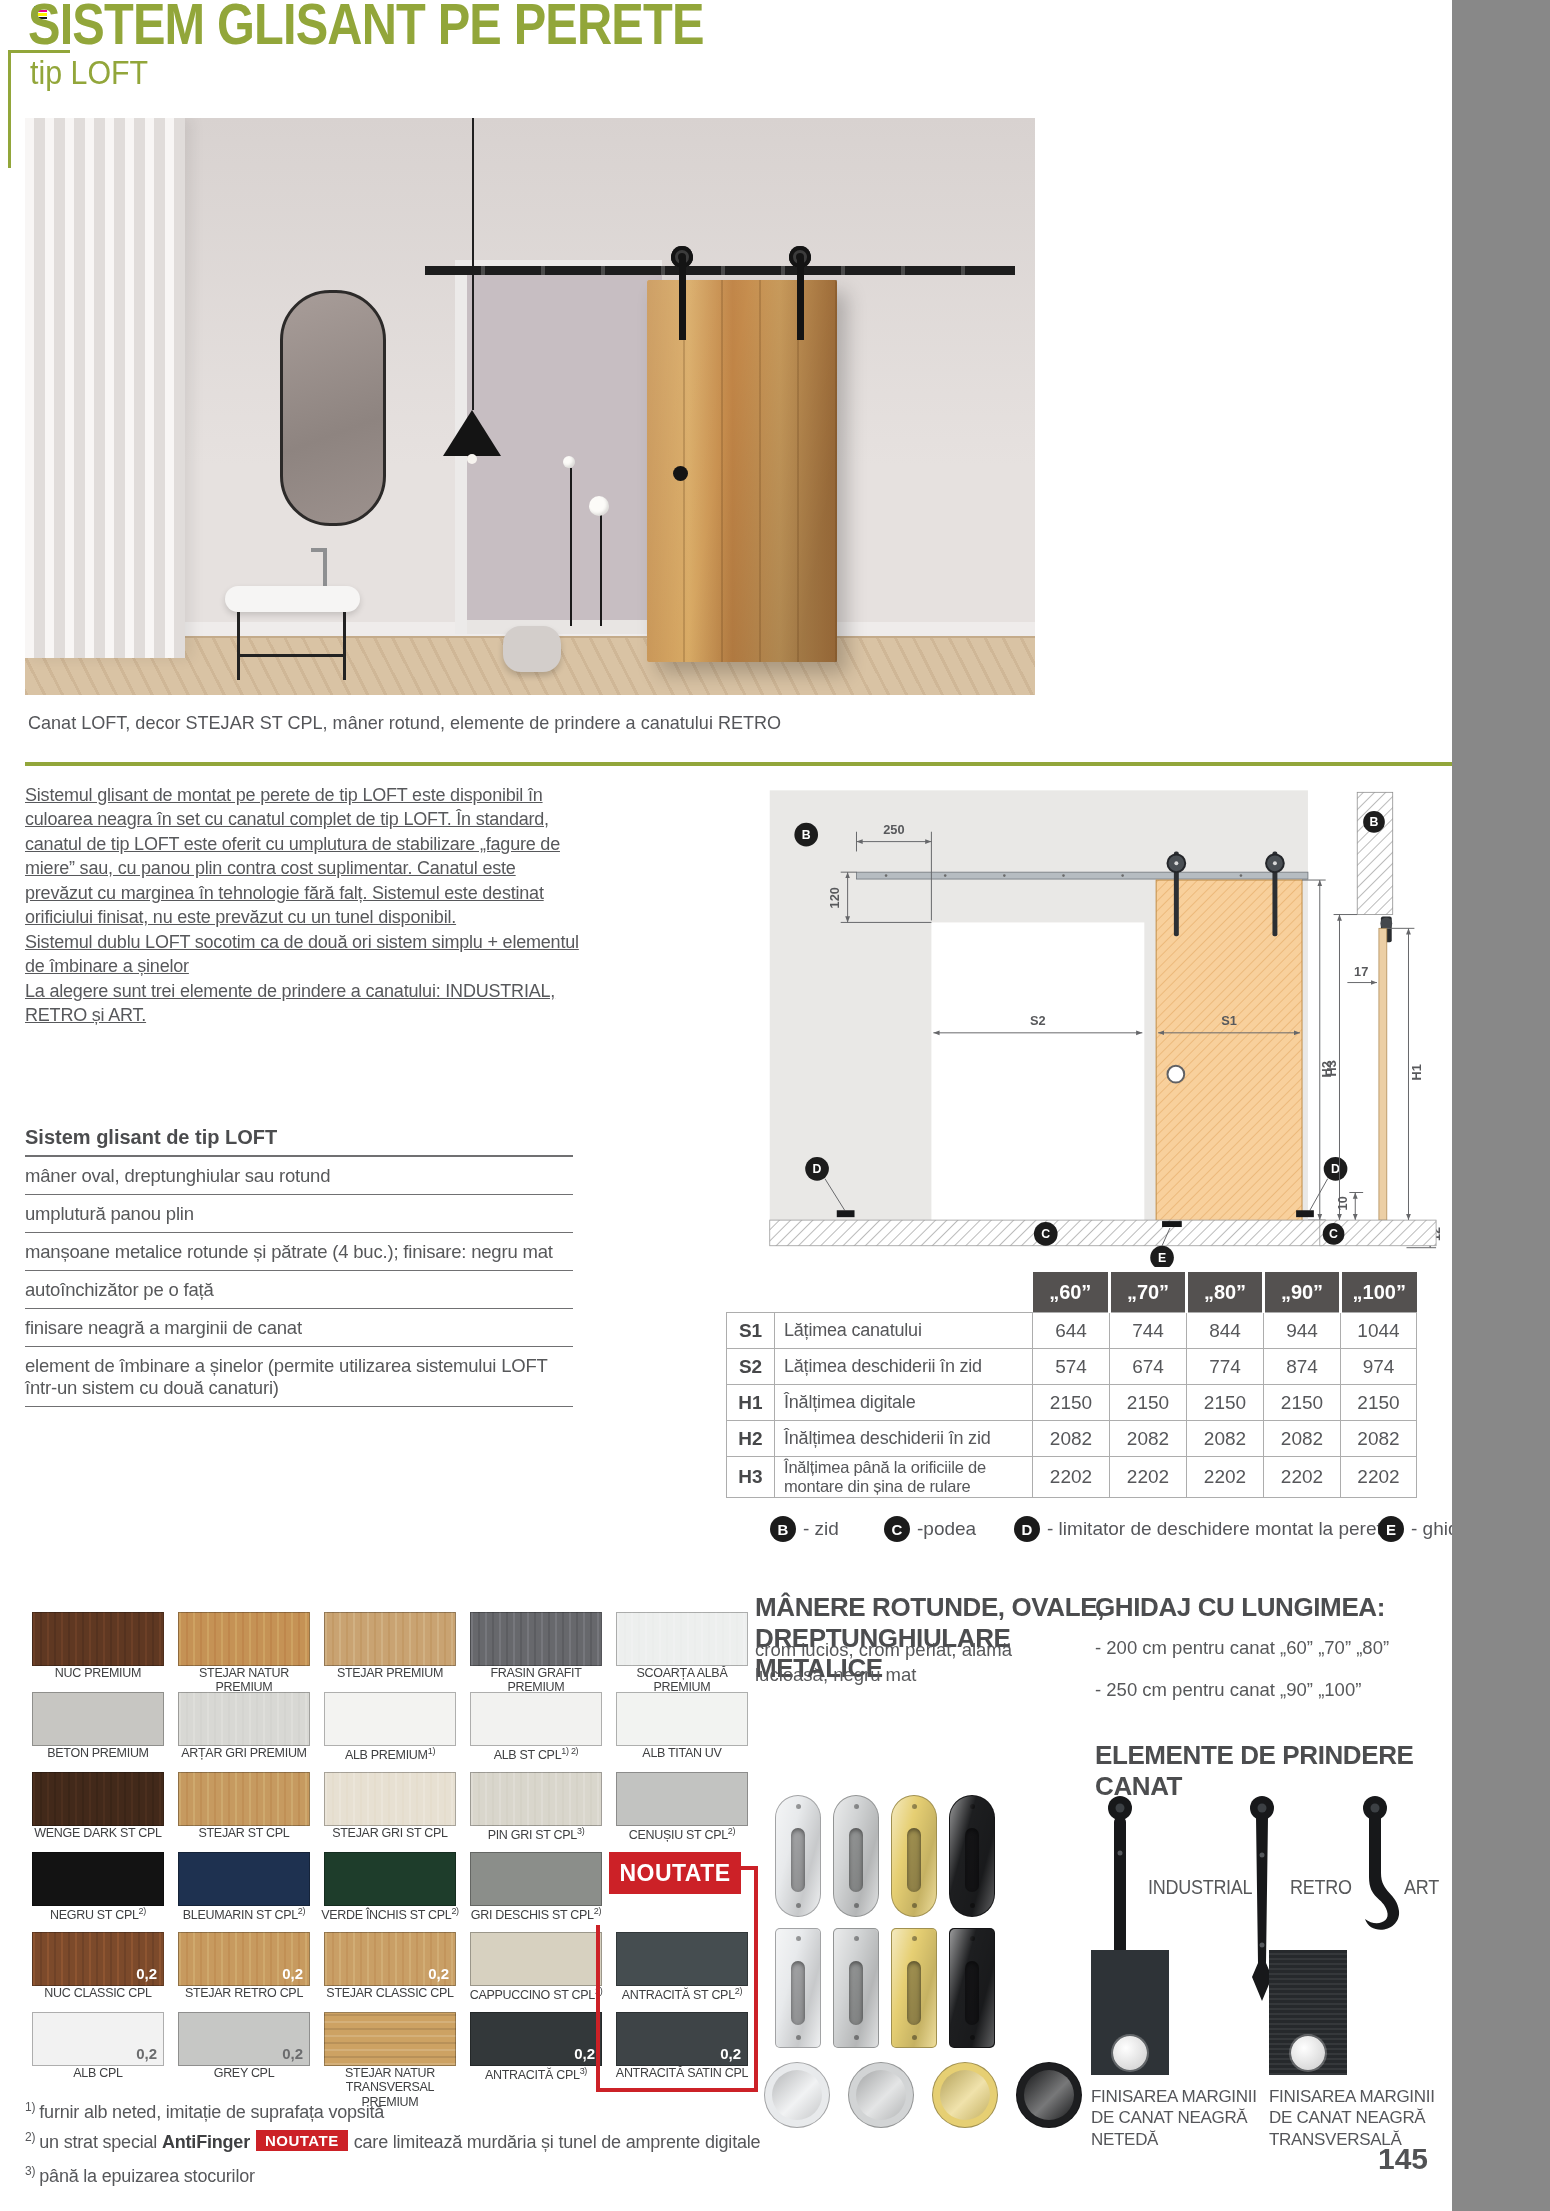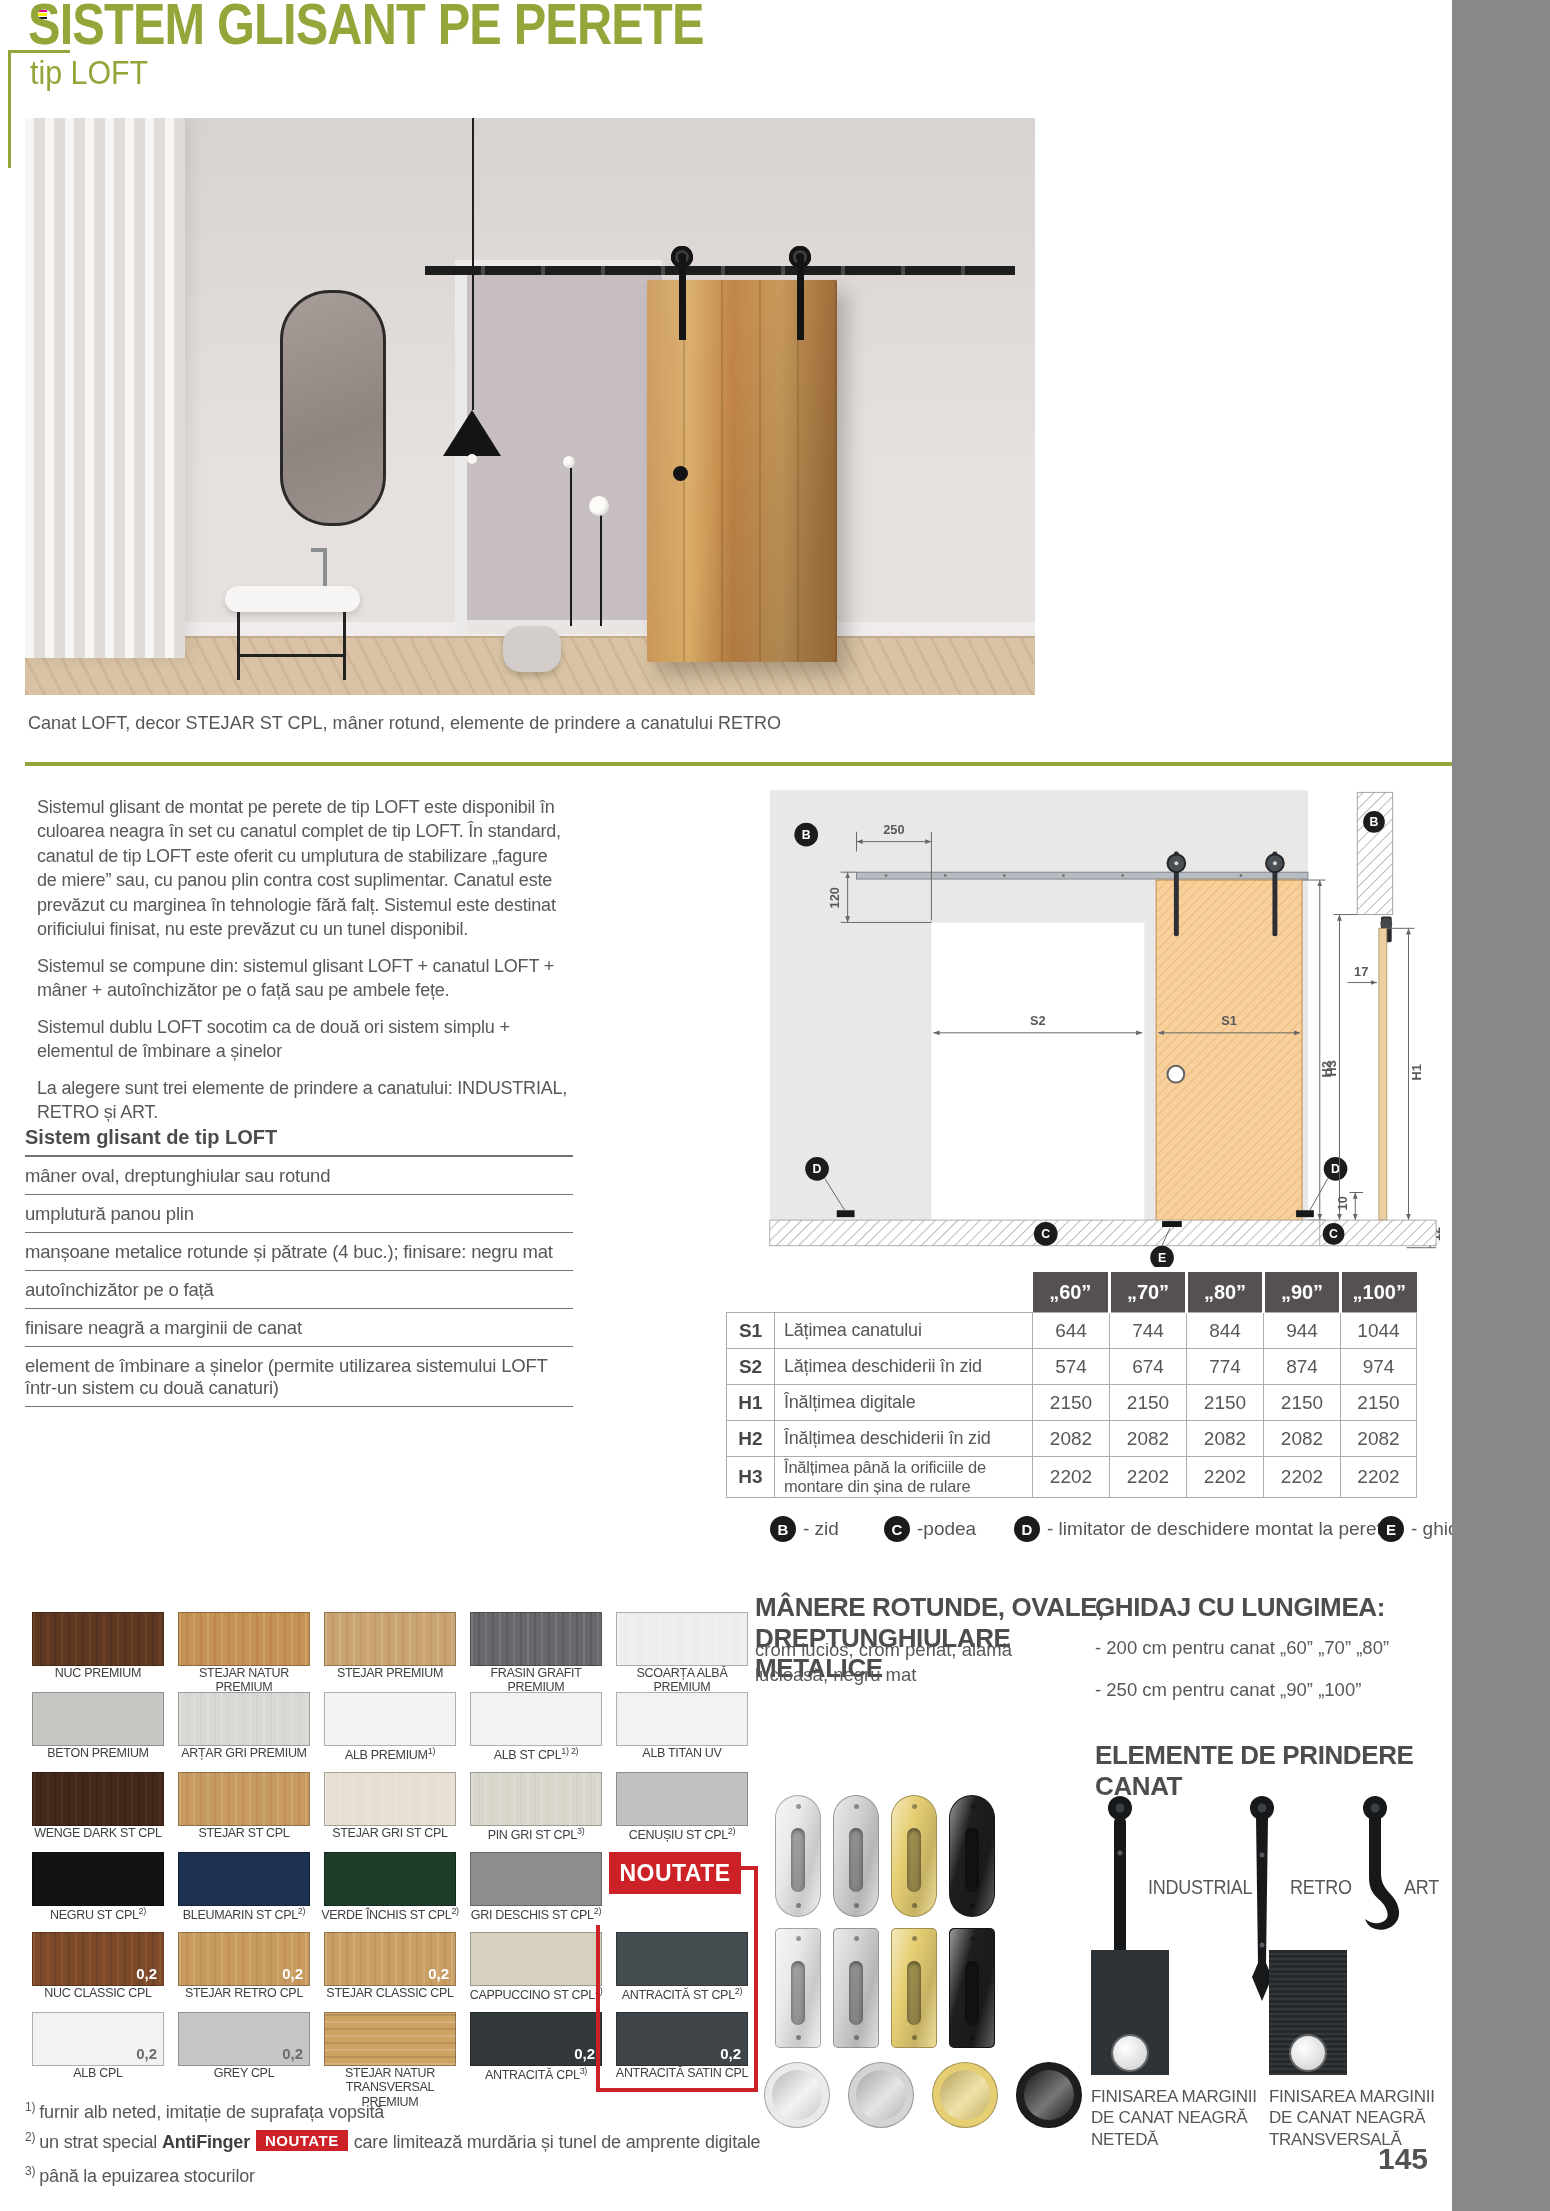--- a/index.html
+++ b/index.html
@@ -43,21 +43,21 @@
      box-shadow:10px 12px 20px rgba(0,0,0,.22);}
   .ph-door::before{content:"";position:absolute;inset:0;background:
      repeating-linear-gradient(90deg,rgba(0,0,0,0) 0 36px,rgba(90,55,20,.22) 36px 38px),
      linear-gradient(100deg,rgba(255,255,255,.12),rgba(0,0,0,0) 40%,rgba(0,0,0,.20) 85%);}
   .ph-handle{left:648px;top:348px;width:15px;height:15px;border-radius:50%;background:#141414;}
   
   .caption{left:28px;top:712px;font-size:19px;color:#55565a;transform:scaleX(.95);transform-origin:0 0;white-space:nowrap;}
   .divider{left:25px;top:762px;width:1495px;height:4px;background:#92a63a;}
   
   .intro{left:25px;top:783px;width:556px;font-size:18px;line-height:1.36;letter-spacing:-.2px;color:#57585b;}
-  .intro p{margin:12px;}
+  .intro p{margin:0;text-decoration:underline;}
   
   .features{left:25px;top:1126px;width:548px;}
   .features .hd{font-size:20px;font-weight:700;color:#4b4c4e;padding-bottom:6px;border-bottom:2px solid #707072;}
   .features .it{font-size:18.5px;padding:8px 0 7px;border-bottom:1.5px solid #707072;letter-spacing:-.2px;}
   
   .diagram{left:752px;top:775px;width:690px;height:492px;}
   .diagram text{font-family:"Liberation Sans",sans-serif;font-size:13px;font-weight:700;fill:#58595c;}
   .diagram text.wl{fill:#fff;font-size:12.5px;}
   
   .size-table{left:726px;top:1272px;width:690px;border-collapse:collapse;table-layout:fixed;}
@@ -161,21 +161,20 @@
     <div class="abs ph-strap" style="left:654px;top:140px;height:82px;z-index:6"></div>
     <div class="abs ph-wheel" style="left:764px;top:128px;z-index:6"></div>
     <div class="abs ph-strap" style="left:772px;top:140px;height:82px;z-index:6"></div>
   </div>
 
   <div class="abs caption">Canat LOFT, decor STEJAR ST CPL, mâner rotund, elemente de prindere a canatului RETRO</div>
   <div class="abs divider"></div>
 
   <div class="abs intro">
     <p>Sistemul glisant de montat pe perete de tip LOFT este disponibil în culoarea neagra în set cu canatul complet de tip LOFT. În standard, canatul de tip LOFT este oferit cu umplutura de stabilizare „fagure de miere” sau, cu panou plin contra cost suplimentar. Canatul este prevăzut cu marginea în tehnologie fără falț. Sistemul este destinat orificiului finisat, nu este prevăzut cu un tunel disponibil.</p>
-    <p>Sistemul se compune din: sistemul glisant LOFT + canatul LOFT + mâner + autoînchizător pe o față sau pe ambele fețe.</p>
     <p>Sistemul dublu LOFT socotim ca de două ori sistem simplu + elementul de îmbinare a șinelor</p>
     <p>La alegere sunt trei elemente de prindere a canatului: INDUSTRIAL, RETRO și ART.</p>
   </div>
 
   <div class="abs features">
     <div class="hd">Sistem glisant de tip LOFT</div>
     <div class="it">mâner oval, dreptunghiular sau rotund</div>
     <div class="it">umplutură panou plin</div>
     <div class="it">manșoane metalice rotunde și pătrate (4 buc.); finisare: negru mat</div>
     <div class="it">autoînchizător pe o față</div>

